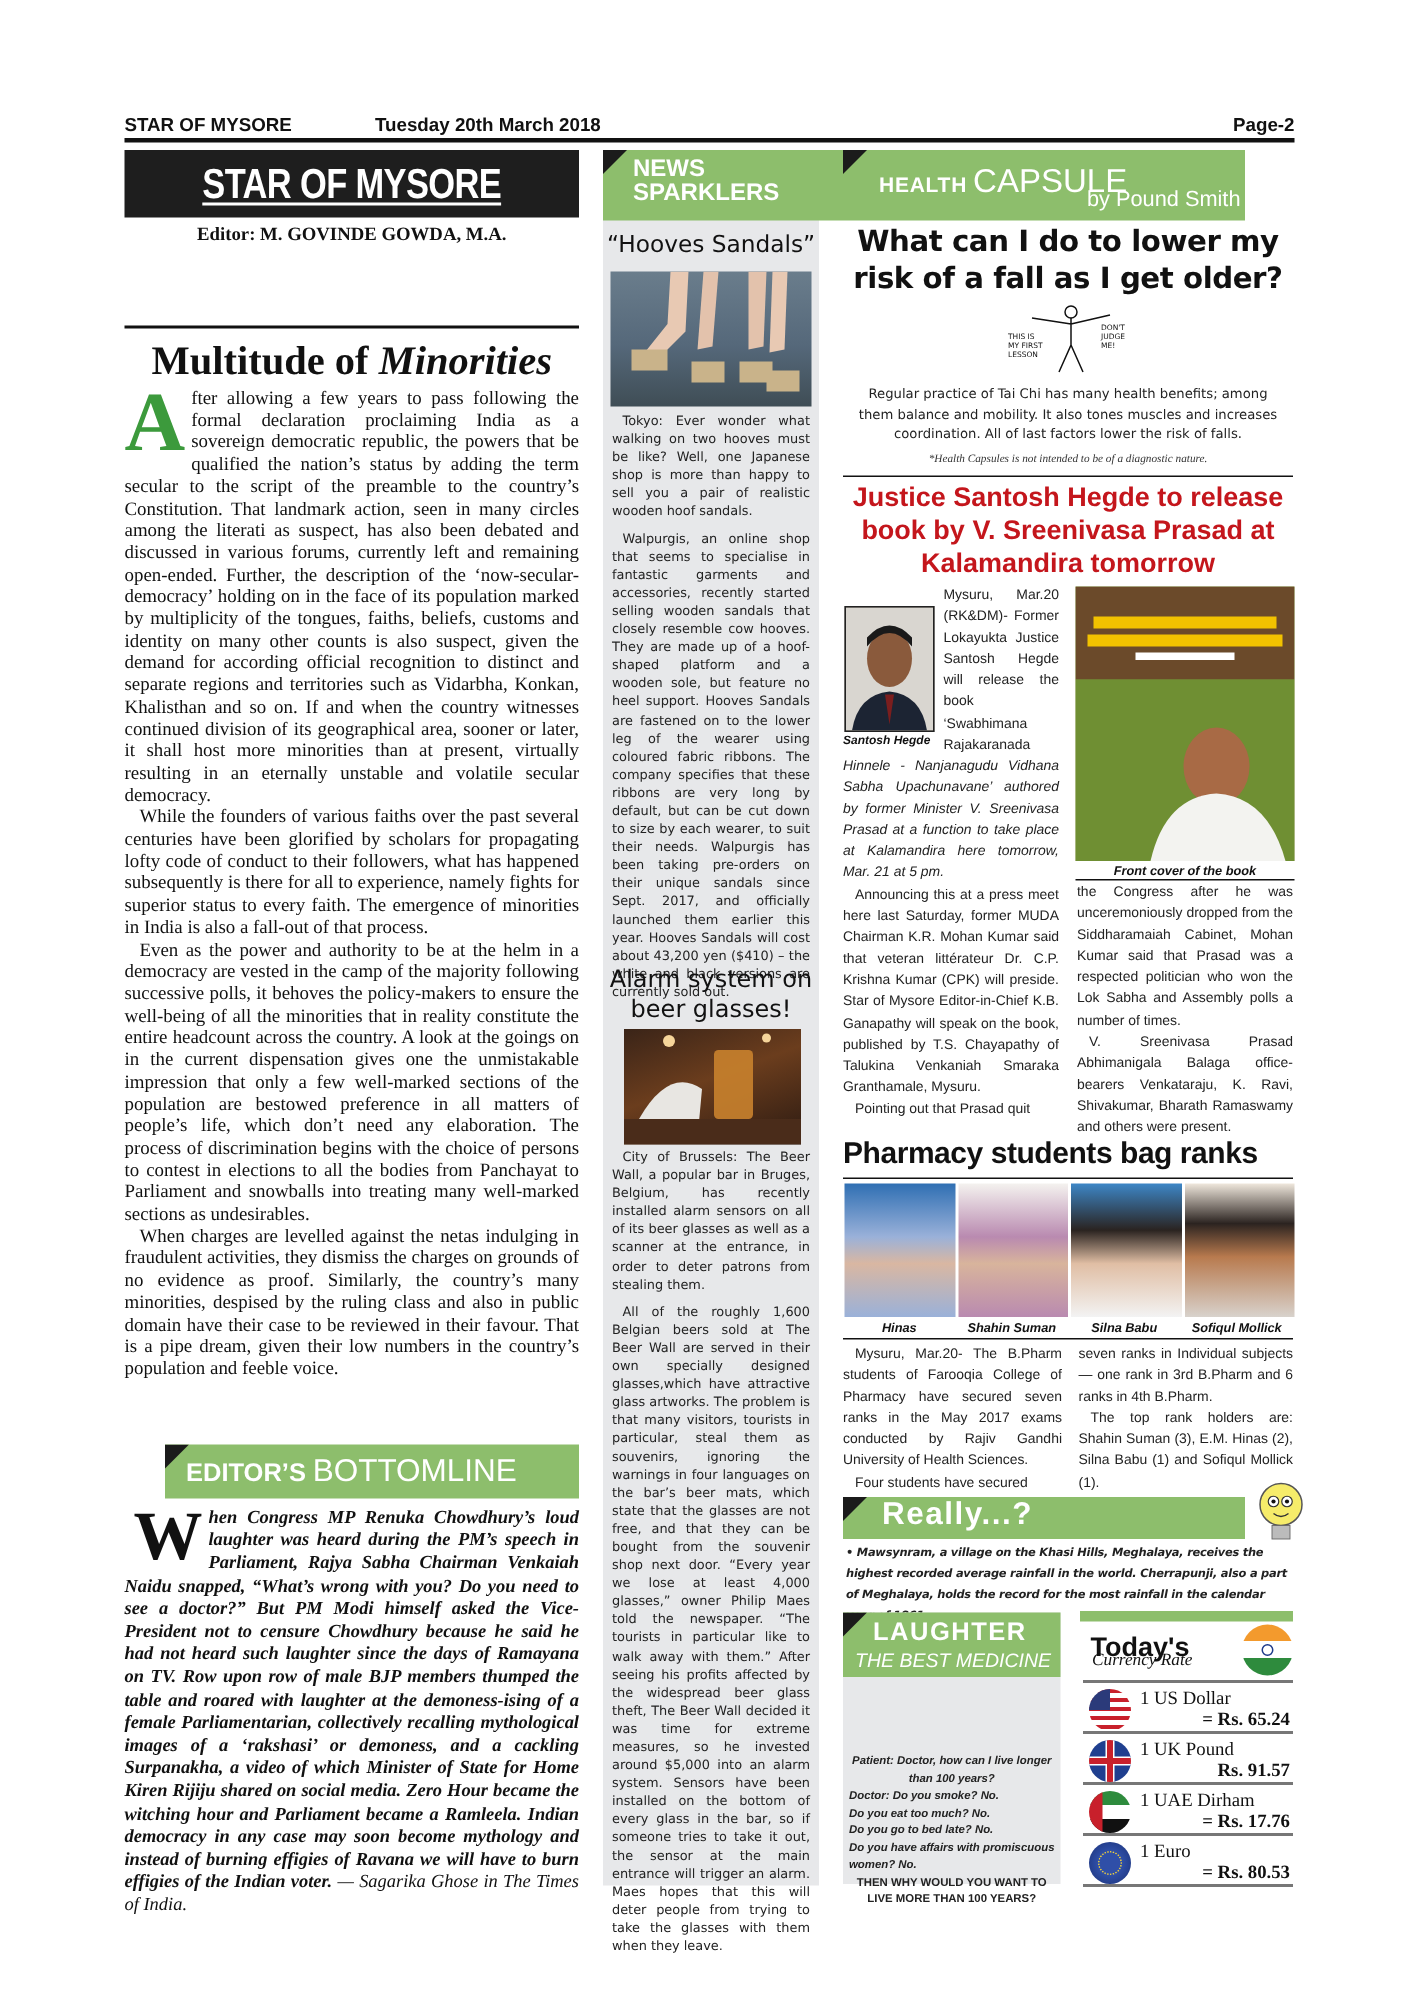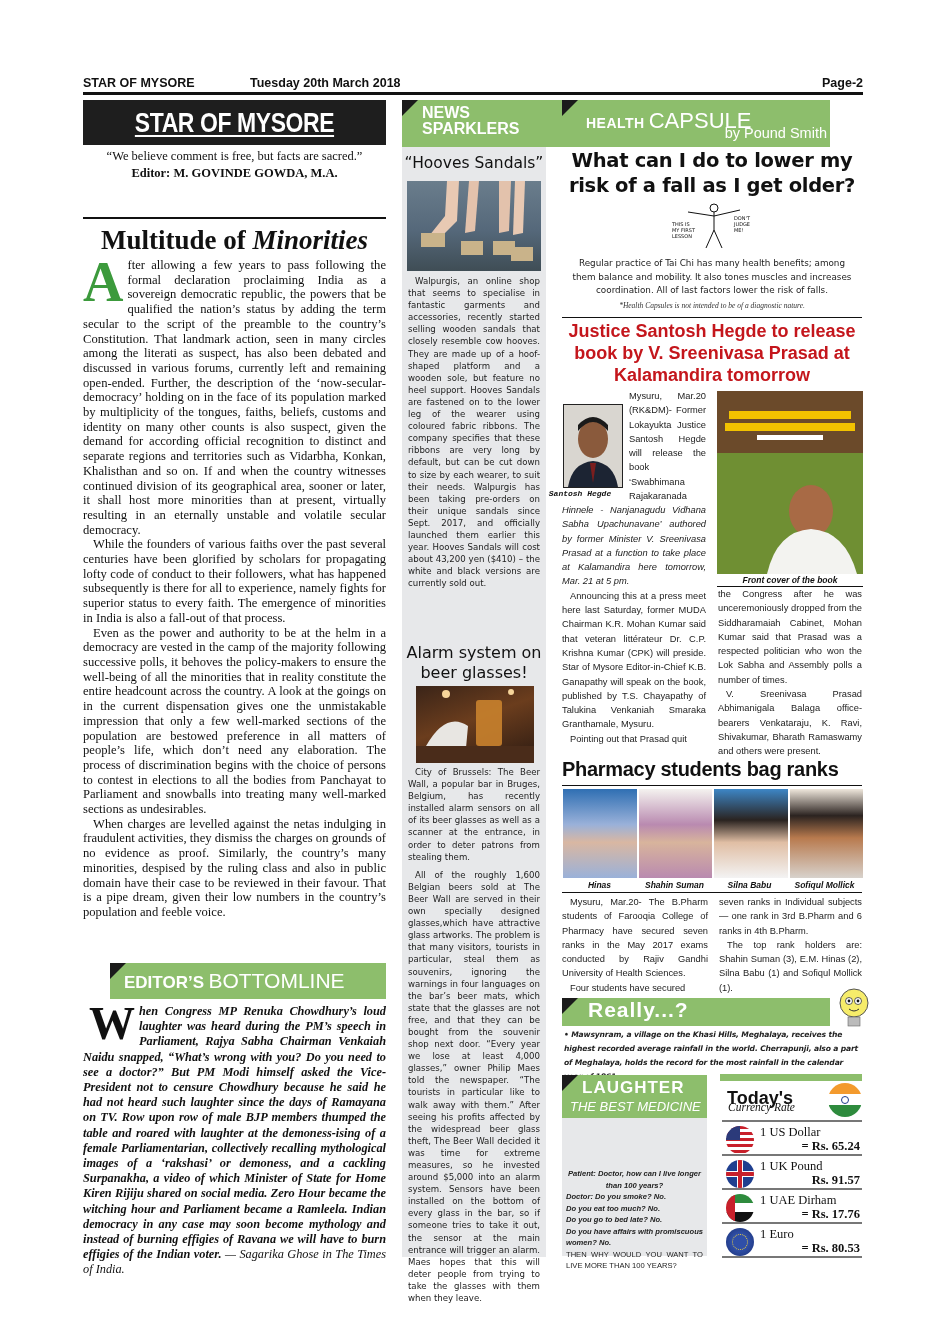--- a/index.html
+++ b/index.html
@@ -62,21 +62,21 @@
   .hc-q { left: 562px; top: 148px; width: 300px; text-align: center; font-family: "DejaVu Sans", sans-serif; font-size: 19.5px; line-height: 25px; font-weight: bold; color: #111; letter-spacing: -0.3px; }
   .hc-fig { left: 668px; top: 200px; width: 90px; height: 55px; }
   .hc-text { left: 567px; top: 257px; width: 290px; text-align: center; font-family: "DejaVu Sans", sans-serif; font-size: 8.8px; line-height: 13.5px; color: #222; }
   .hc-note { left: 567px; top: 301px; width: 290px; text-align: center; font-style: italic; font-size: 7.5px; color: #333; }
   .hc-rule { left: 562px; top: 317px; width: 300px; height: 1px; background: #111; }
 
   .jh-head { left: 562px; top: 320px; width: 300px; text-align: center; font-family: "Liberation Sans", sans-serif; font-weight: bold; font-size: 18px; line-height: 22px; color: #c4161c; }
   .arial-body { font-family: "Liberation Sans", sans-serif; font-size: 9.3px; line-height: 14.3px; text-align: justify; color: #222; }
   .arial-body p { text-indent: 8px; }
   .jh-photo { left: 563px; top: 404px; width: 60px; height: 84px; background: #6f6a63; border: 1px solid #222; }
-  .jh-cap { left: 548px; top: 489px; width: 64px; font-family: Liberation Mono, monospace; font-size: 8px; font-weight: bold; font-style: italic; text-align: center; }
+  .jh-cap { left: 562px; top: 489px; width: 64px; font-family: Liberation Sans, sans-serif; font-size: 8px; font-weight: bold; font-style: italic; }
   .jh-col1a { left: 629px; top: 389px; width: 77px; }
   .jh-col1 { left: 562px; top: 503px; width: 144px; }
   .jh-book { left: 717px; top: 391px; width: 146px; height: 183px; background: #7a8c3a; }
   .jh-book-cap { left: 717px; top: 575px; width: 146px; text-align: center; font-family: "Liberation Sans", sans-serif; font-size: 8.5px; font-weight: bold; font-style: italic; }
   .jh-book-rule { left: 717px; top: 586px; width: 146px; height: 1px; background: #111; }
   .jh-col2 { left: 718px; top: 587px; width: 144px; }
 
   .ph-head { left: 562px; top: 758px; width: 300px; font-family: "Liberation Sans", sans-serif; font-size: 20px; font-weight: bold; color: #111; letter-spacing: -0.3px; }
   .ph-rule1 { left: 562px; top: 785px; width: 300px; height: 1px; background: #111; }
   .ph-photos { left: 563px; top: 789px; width: 300px; height: 89px; display: flex; gap: 2px; }
@@ -91,21 +91,21 @@
   .re-bar .t { position: absolute; left: 26px; top: 0px; color: #fff; font-family: "Liberation Sans", sans-serif; font-weight: bold; font-size: 21px; letter-spacing: 1px; }
   .bulb { left: 836px; top: 987px; width: 36px; height: 44px; }
   .re-text { left: 562px; top: 1028px; width: 302px; font-family: "DejaVu Sans", sans-serif; font-style: italic; font-weight: bold; font-size: 7.6px; line-height: 14px; color: #222; padding-left: 2px; letter-spacing: -0.15px; }
 
   .lg-box { left: 562px; top: 1075px; width: 145px; height: 181px; background: #e7e8ea; }
   .lg-bar { left: 562px; top: 1075px; width: 145px; height: 43px; }
   .lg-bar .t1 { position: absolute; left: 20px; top: 3px; color: #fff; font-family: "Liberation Sans", sans-serif; font-weight: bold; font-size: 17px; letter-spacing: 1px; }
   .lg-bar .t2 { position: absolute; left: 8px; top: 24px; color: #fff; font-family: "Liberation Sans", sans-serif; font-style: italic; font-size: 13px; }
   .lg-text { left: 566px; top: 1140px; width: 137px; font-family: "Liberation Sans", sans-serif; font-style: italic; font-weight: bold; font-size: 7.6px; line-height: 11.5px; color: #222; text-align: justify; }
   .lg-text .c { text-align: center; margin-top: 28px; }
-  .lg-text .u { font-style: normal; font-weight: normal; }
+  .lg-text .u { font-style: normal; font-weight: bold; text-align: center; }
 
   .cr-topbar { left: 720px; top: 1074px; width: 142px; height: 7px; background: #8dbe6c; }
   .cr-title { left: 727px; top: 1089px; font-family: "Liberation Sans", sans-serif; font-weight: bold; font-size: 18px; line-height: 18px; }
   .cr-sub { left: 728px; top: 1101px; font-style: italic; font-size: 11.5px; }
   .flag { position: absolute; border-radius: 50%; overflow: hidden; }
   .cr-rows { left: 722px; top: 1120px; width: 140px; }
   .cr-row { position: relative; height: 34px; border-top: 2px solid #777; }
   .cr-row .lbl { position: absolute; left: 38px; top: 3px; font-size: 12.5px; }
   .cr-row .val { position: absolute; right: 2px; top: 17px; font-size: 12.5px; font-weight: bold; }
   .cr-row .flag { left: 4px; top: 4px; width: 28px; height: 28px; }
@@ -117,21 +117,20 @@
   <span style="left:0">STAR OF MYSORE</span>
   <span style="left:167px">Tuesday 20th March 2018</span>
   <span style="right:0">Page-2</span>
 </div>
 <div class="abs runrule"></div>
 
 <div class="abs mast">
   <span>STAR OF MYSORE</span>
 </div>
 <div class="abs credits">
-  <div>“We believe comment is free, but facts are sacred.”</div>
   <div class="ed">Editor: M. GOVINDE GOWDA, M.A.</div>
 </div>
 <div class="abs credrule"></div>
 
 <div class="abs headline">
   <span>Multitude of </span><i>Minorities</i>
 </div>
 <div class="abs body-serif edit-body">
   <p class="first"><span class="dropcap">A</span><span>fter allowing a few years to pass following the formal declaration proclaiming India as a sovereign democratic republic, the powers that be qualified the nation’s status by adding the term secular to the script of the preamble to the country’s Constitution. That landmark action, seen in many circles among the literati as suspect, has also been debated and discussed in various forums, currently left and remaining open-ended. Further, the description of the ‘now-secular-democracy’ holding on in the face of its population marked by multiplicity of the tongues, faiths, beliefs, customs and identity on many other counts is also suspect, given the demand for according official recognition to distinct and separate regions and territories such as Vidarbha, Konkan, Khalisthan and so on. If and when the country witnesses continued division of its geographical area, sooner or later, it shall host more minorities than at present, virtually resulting in an eternally unstable and volatile secular democracy.</span></p>
   <p>While the founders of various faiths over the past several centuries have been glorified by scholars for propagating lofty code of conduct to their followers, what has happened subsequently is there for all to experience, namely fights for superior status to every faith. The emergence of minorities in India is also a fall-out of that process.</p>
@@ -162,20 +161,21 @@
     <path d="M62 0 L72 0 L68 50 L58 52 Z" fill="#e3c2ac"></path>
     <path d="M92 0 L104 0 L102 50 L92 52 Z" fill="#e3c2ac"></path>
     <path d="M108 0 L118 0 L116 52 L106 54 Z" fill="#e8c9b3"></path>
     <rect x="14" y="52" width="24" height="14" fill="#c9b38a"></rect>
     <rect x="54" y="60" width="22" height="14" fill="#c9b38a"></rect>
     <rect x="86" y="60" width="22" height="14" fill="#c9b38a"></rect>
     <rect x="104" y="66" width="22" height="14" fill="#c9b38a"></rect>
   </svg>
 </div>
 <div class="abs sans-body ns-text1">
+  <p>Tokyo: Ever wonder what walking on two hooves must be like? Well, one Japanese shop is more than happy to sell you a pair of realistic wooden hoof sandals.</p>
   <p>Walpurgis, an online shop that seems to specialise in fantastic garments and accessories, recently started selling wooden sandals that closely resemble cow hooves. They are made up of a hoof-shaped platform and a wooden sole, but feature no heel support. Hooves Sandals are fastened on to the lower leg of the wearer using coloured fabric ribbons. The company specifies that these ribbons are very long by default, but can be cut down to size by each wearer, to suit their needs. Walpurgis has been taking pre-orders on their unique sandals since Sept. 2017, and officially launched them earlier this year.  Hooves Sandals will cost about 43,200 yen ($410) – the white and black versions are currently sold out.</p>
 </div>
 <div class="abs ns-title2">Alarm system on beer glasses!</div>
 <div class="abs photo" style="left:416px;top:686px;width:118px;height:77px;background:linear-gradient(160deg,#3a2418 0%,#6b3d1d 45%,#2b1a12 100%);">
   <svg width="118" height="77" viewBox="0 0 118 77">
     <rect x="60" y="14" width="26" height="46" rx="3" fill="#c9822d" opacity="0.9"></rect>
     <path d="M10 60 Q30 25 52 40 L50 62 Z" fill="#e8e6e2"></path>
     <rect x="0" y="60" width="118" height="17" fill="#4a2c1a"></rect>
     <circle cx="30" cy="8" r="4" fill="#f6d59a"></circle>
     <circle cx="95" cy="6" r="3" fill="#f6d59a"></circle>

